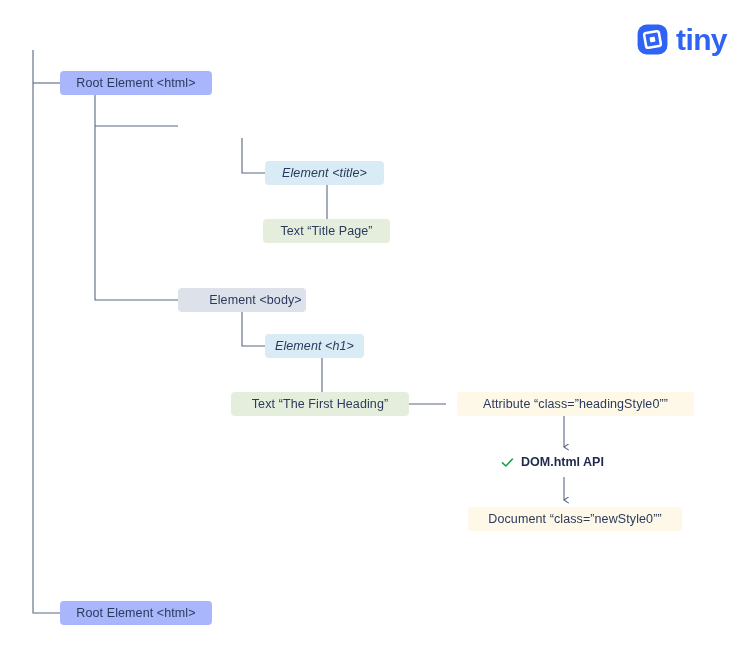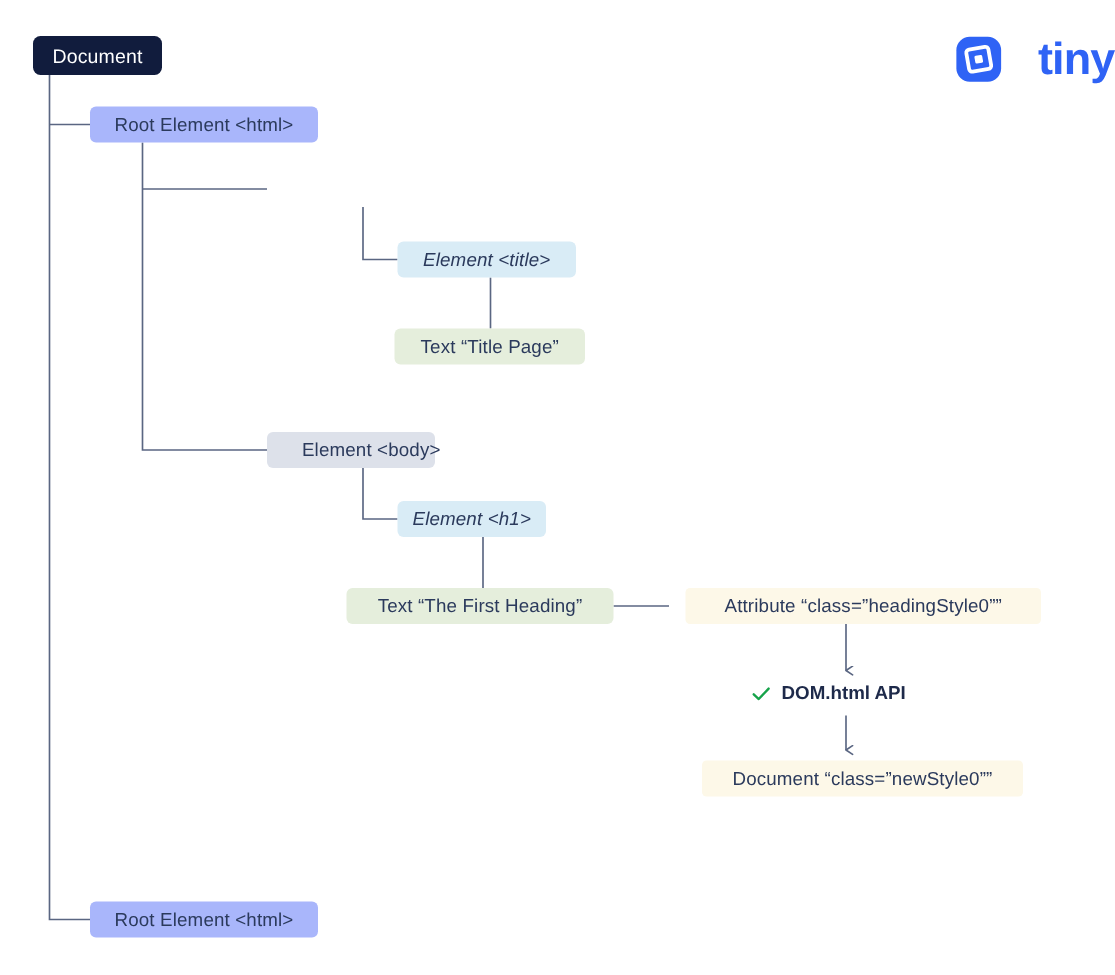--- a/index.html
+++ b/index.html
@@ -101,21 +101,21 @@
     height: 13px;
     flex: 0 0 auto;
   }
 
   
   #logo {
     position: absolute;
     z-index: 3;
     display: flex;
     align-items: center;
-    gap: 24px;
+    gap: 8px;
   }
 
   .logo-mark {
     width: 31px;
     height: 31px;
     flex: 0 0 auto;
   }
 
   .logo-word {
     font-size: 30px;
@@ -159,30 +159,29 @@
     </g>
 
     <g fill="none" stroke="#5a6682" stroke-width="1.1">
 
       <path d="M564,416 L564,447" marker-end="url(#arrowdown)"></path>
 
       <path d="M564,477 L564,500" marker-end="url(#arrowdown)"></path>
     </g>
   </svg>
 
-  <div class="node document" style="left:22px; top:24px; width:86px;">Document</div>
 
   <div class="node root" style="left:60px; top:71px; width:152px;">Root Element &lt;html&gt;</div>
 
 
   <div class="node elem-cyan" style="left:265px; top:161px; width:119px;">Element &lt;title&gt;</div>
 
   <div class="node text-green" style="left:263px; top:219px; width:127px;">Text “Title Page”</div>
 
-  <div class="node elem-gray" style="left:178px; top:288px; width:112px;padding-left:37px;">Element &lt;body&gt;</div>
+  <div class="node elem-gray" style="left:178px; top:288px; width:128px;padding-left:37px;">Element &lt;body&gt;</div>
 
   <div class="node elem-cyan" style="left:265px; top:334px; width:99px;">Element &lt;h1&gt;</div>
 
   <div class="node text-green" style="left:231px; top:392px; width:178px;">Text “The First Heading”</div>
 
   <div class="node attr-cream" style="left:446px; top:392px; width:237px;">Attribute “class=”headingStyle0””</div>
 
   <div class="node attr-cream" style="left:457px; top:507px; width:214px;">Document “class=”newStyle0””</div>
 
   <div class="node root" style="left:60px; top:601px; width:152px;">Root Element &lt;html&gt;</div>

